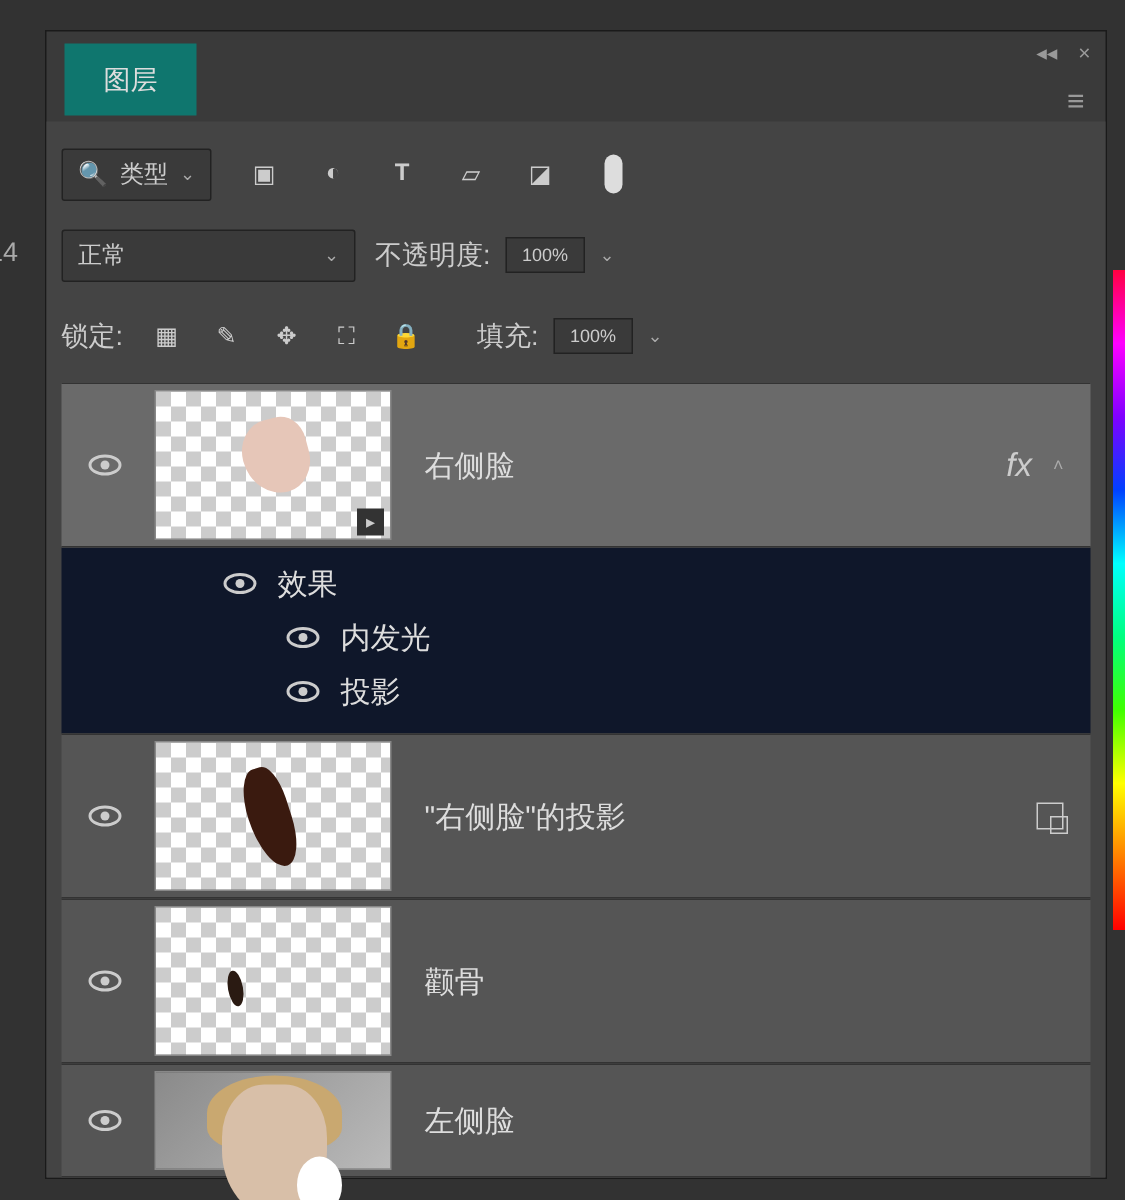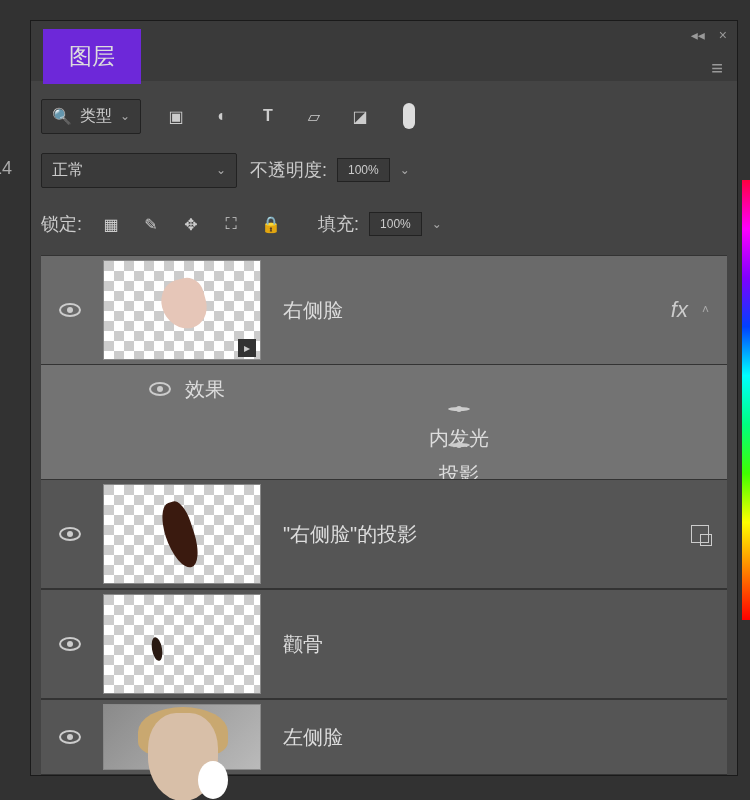--- a/index.html
+++ b/index.html
@@ -2,21 +2,21 @@
 <html><head>
 <meta charset="utf-8">
 <style>
 *{box-sizing:border-box;margin:0;padding:0;font-family:"Microsoft YaHei",Arial,sans-serif;}
 body{background:#323232;width:750px;height:800px;overflow:hidden;position:relative;color:#ccc;font-size:16px;}
 .watermark{position:absolute;top:20px;right:40px;font-size:42px;color:#222;font-weight:500;z-index:0;}
 .watermark-icon{display:inline-block;width:48px;height:34px;background:#222;margin-right:8px;vertical-align:middle;}
 .color-strip{position:absolute;right:0;top:180px;width:8px;height:440px;background:linear-gradient(to bottom,#ff0040,#ff00ff,#8000ff,#0040ff,#00ffff,#00ff80,#40ff00,#ffff00,#ff8000,#ff0000);}
 .panel{position:absolute;left:30px;top:20px;width:708px;background:#3a3a3a;border:1px solid #1a1a1a;}
 .panel-header{height:60px;display:flex;align-items:flex-start;position:relative;}
-.panel-tab{background:#6d28d9;padding:12px 26px;font-size:23px;color:#ddd;margin-left:12px;margin-top:8px;}
+.panel-tab{background:#0f766e;padding:12px 26px;font-size:18px;color:#ddd;margin-left:12px;margin-top:8px;}
 .panel-controls{position:absolute;right:10px;top:6px;display:flex;gap:14px;}
 .panel-controls span{color:#999;font-size:14px;cursor:pointer;}
 .panel-body{background:#444;padding:12px 10px 0 10px;}
 .row{display:flex;align-items:center;gap:10px;height:46px;margin-bottom:8px;}
 .select{display:flex;align-items:center;gap:8px;background:#3a3a3a;border:1px solid #222;padding:6px 10px;border-radius:2px;}
 .search-icon{font-size:16px;}
 .chev{font-size:12px;color:#aaa;}
 .icon-btn{width:26px;height:26px;display:flex;align-items:center;justify-content:center;color:#ccc;}
 .filter-icons{display:flex;gap:20px;margin-left:12px;}
 .lbl{font-size:18px;color:#ccc;}
@@ -37,23 +37,23 @@
 .photo1{position:absolute;inset:0;background:linear-gradient(135deg,#8a8a8a,#bababa);}
 .photo1-face{position:absolute;left:44px;top:8px;width:70px;height:88px;background:#d8bfa8;border-radius:40% 40% 50% 50%;}
 .photo1-hair{position:absolute;left:34px;top:2px;width:90px;height:50px;background:#c9a870;border-radius:50% 50% 30% 30%;}
 .photo1-white{position:absolute;left:94px;top:56px;width:30px;height:38px;background:#fff;border-radius:50%;}
 .smart-badge{position:absolute;right:4px;bottom:2px;width:18px;height:18px;background:#333;display:flex;align-items:center;justify-content:center;font-size:12px;color:#ccc;}
 .layer-name{margin-left:18px;font-size:20px;color:#ddd;}
 .layer-right{position:absolute;right:18px;display:flex;align-items:center;gap:14px;}
 .fx{font-style:italic;font-size:22px;color:#ccc;}
 .link-icon{width:18px;height:18px;border:1px solid #ccc;position:relative;}
 .link-icon::after{content:"";position:absolute;width:10px;height:10px;border:1px solid #ccc;left:8px;top:8px;}
-.effects{background:#737373;padding:6px 0 0 0;}
+.effects{background:#0f172a;padding:6px 0 10px 0;}
 .eff-row{display:flex;align-items:center;height:36px;padding-left:108px;gap:14px;}
-.eff-row.sub{padding-left:150px;flex-direction:column;}
+.eff-row.sub{padding-left:150px;}
 .eff-txt{font-size:20px;color:#ddd;}
 .side-num{position:absolute;left:-28px;top:158px;font-size:18px;color:#aaa;}
 </style>
 </head>
 <body>
 
 <div class="watermark"><span class="watermark-icon"></span><span>网易云课堂</span></div>
 <div class="color-strip"></div>
 <div class="side-num">2714</div>
 

